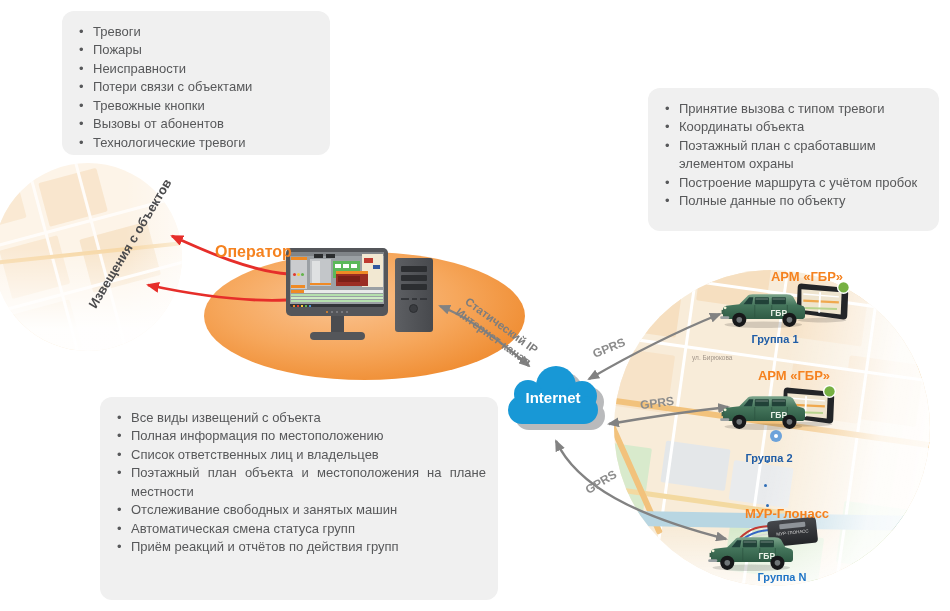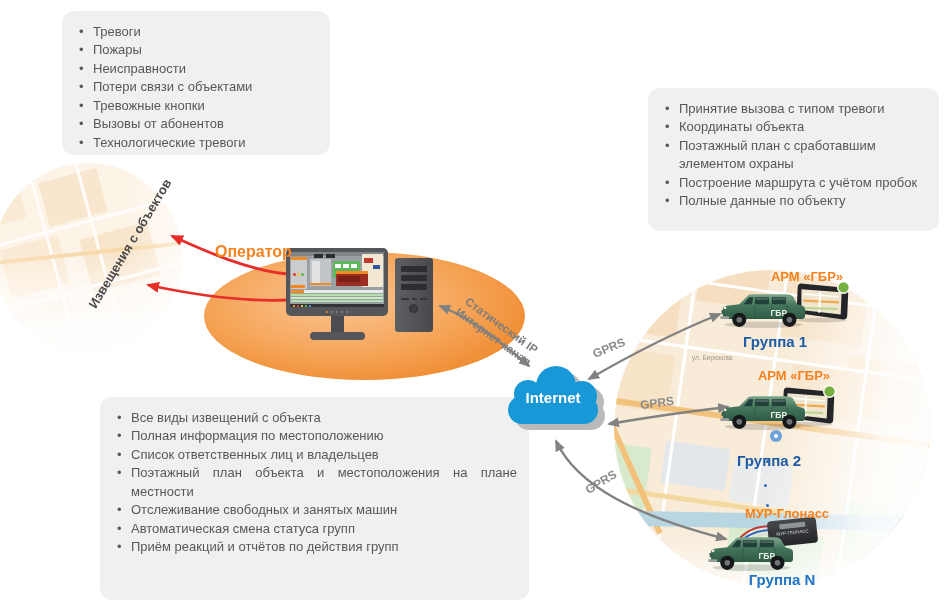--- a/index.html
+++ b/index.html
@@ -8,21 +8,21 @@
           font-family:"Liberation Sans",sans-serif;}
   .abs{position:absolute;}
 
   
   .infobox{position:absolute;background:#f0f0f0;border-radius:12px;padding:12px 12px 12px 14px;}
   .infobox ul{margin:0;padding:0;list-style:none;}
   .infobox li{position:relative;padding-left:17px;color:#57585a;font-size:13px;line-height:1.42;}
   .infobox li::before{content:"\2022";position:absolute;left:3px;top:0;color:#57585a;}
   .box-alarms{left:62px;top:11px;width:268px;height:144px;}
   .box-gbr{left:648px;top:88px;width:291px;height:143px;}
-  .box-operator{left:100px;top:397px;width:429px;height:203px;}
+  .box-operator{left:100px;top:397px;width:398px;height:203px;}
   .box-operator li{text-align:justify;}
 
   
   .map-left{left:-6px;top:163px;width:188px;height:188px;border-radius:50%;overflow:hidden;
             background:#fdf4e8;}
   .map-left .grid{position:absolute;inset:-30px;transform:rotate(-15deg);opacity:.75;}
   .street-v{position:absolute;top:0;bottom:0;width:3px;background:#fff;}
   .street-h{position:absolute;left:0;right:0;height:3px;background:#fff;}
   .blk{position:absolute;border-radius:2px;}
   .map-left::after{content:"";position:absolute;inset:0;
@@ -76,21 +76,21 @@
   
   .cloud-svg{left:498px;top:360px;z-index:5;}
   .cloud-text{left:498px;top:389px;width:110px;text-align:center;color:#fff;
       font-size:15px;font-weight:bold;z-index:6;}
 
   
   .suv{position:absolute;z-index:5;}
   .nav-dev{position:absolute;z-index:4;}
   .lbl-device{position:absolute;width:120px;text-align:center;font-size:13px;font-weight:bold;
       color:#f5821f;z-index:6;}
-  .lbl-group{position:absolute;width:124px;text-align:center;font-size:15px;font-weight:bold;z-index:6;}
+  .lbl-group{position:absolute;width:124px;text-align:center;font-size:11px;font-weight:bold;z-index:6;}
   .tracker{position:absolute;left:768px;top:519px;width:49px;height:26px;border-radius:4px;z-index:5;
       background:linear-gradient(#46484c,#232528);transform:rotate(-6deg);
       color:#d7d7d7;font-size:4.5px;text-align:center;padding-top:4px;line-height:1.6;}
   .tracker .win{display:block;margin:0 auto 1px auto;width:26px;height:5px;background:#8e9398;
       border-radius:1px;}
   .gprs{position:absolute;font-size:12px;font-weight:bold;color:#8c8c8c;z-index:6;}
   .bdot-map{position:absolute;width:3px;height:3px;border-radius:50%;background:#2f6db6;z-index:6;}
   .signal{position:absolute;left:770px;top:430px;width:12px;height:12px;border-radius:50%;
       background:rgba(74,144,217,.8);z-index:5;}
   .signal::after{content:"";position:absolute;left:4px;top:4px;width:4px;height:4px;border-radius:50%;

